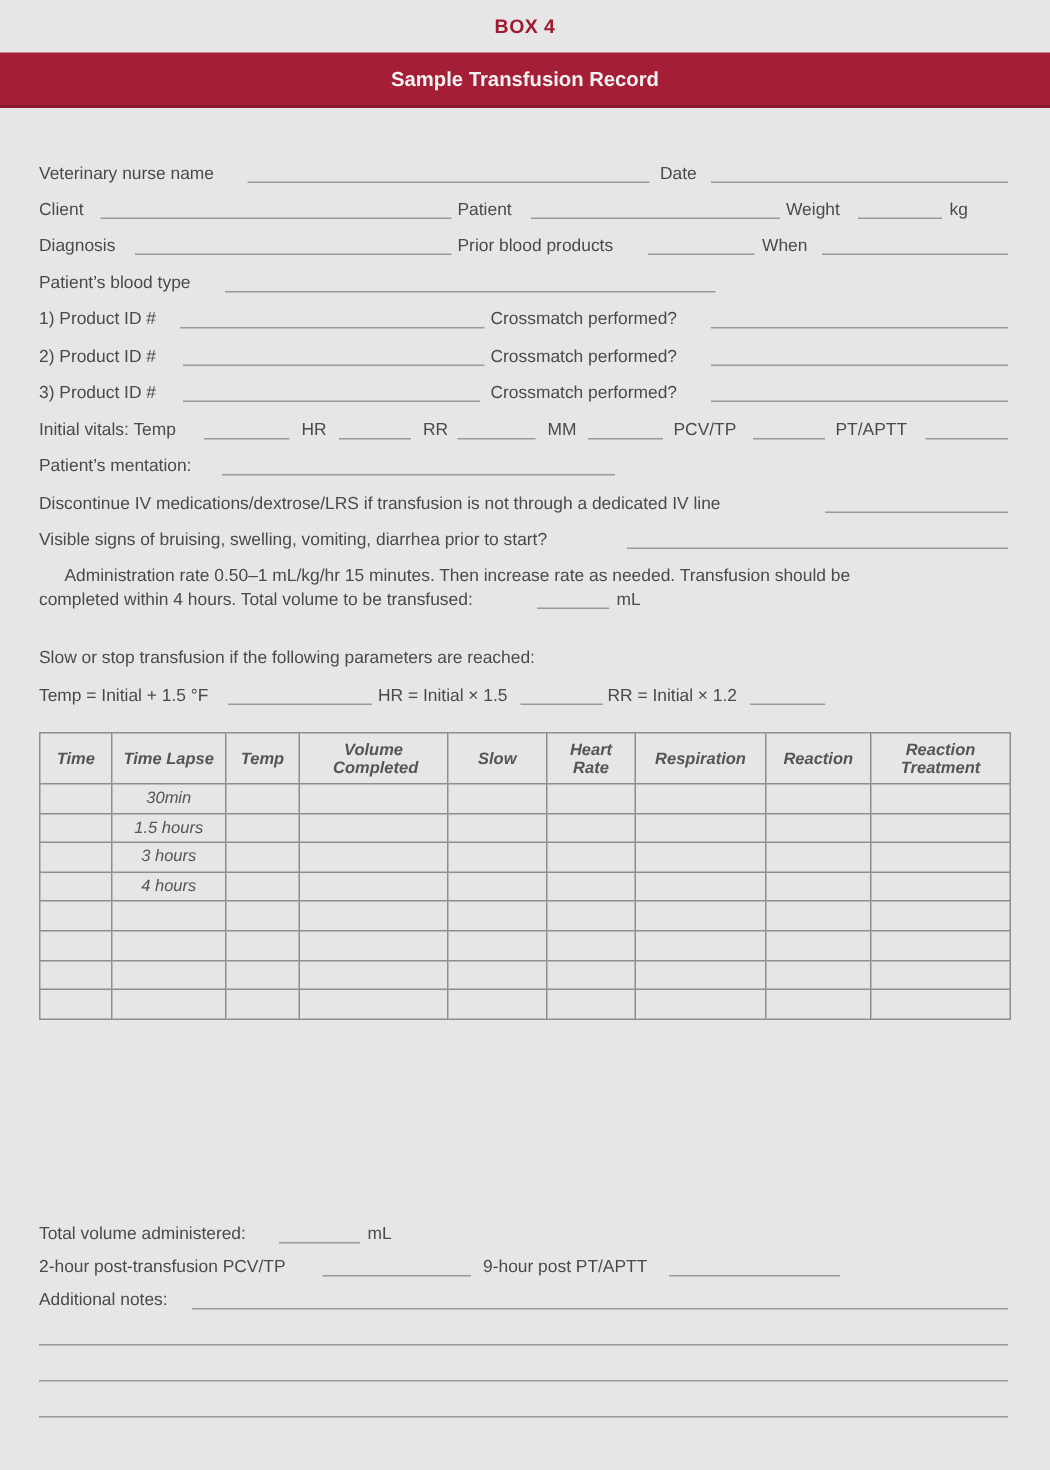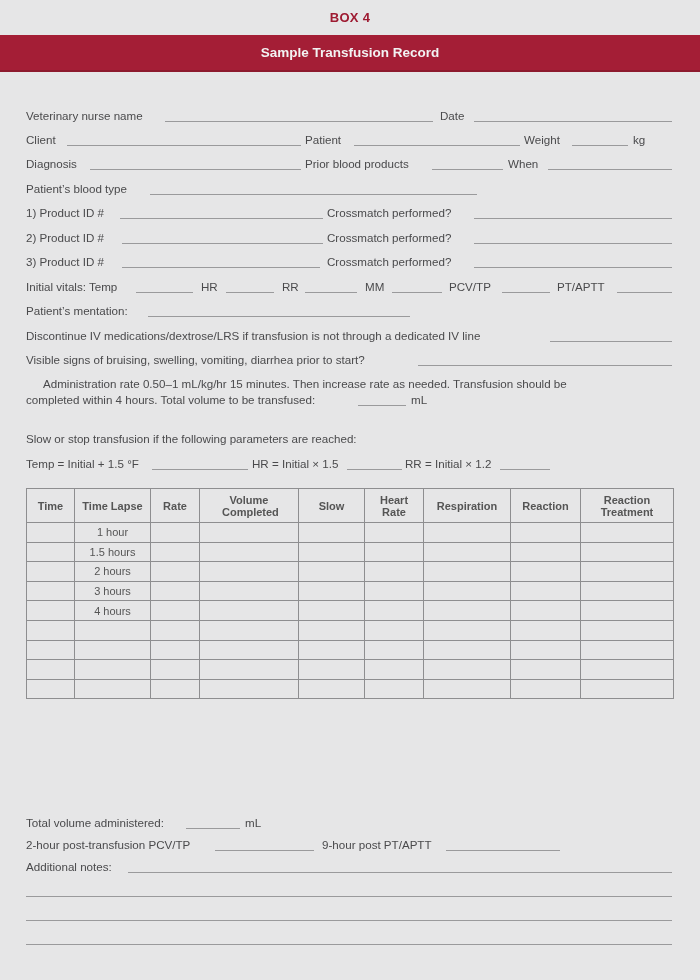--- a/index.html
+++ b/index.html
@@ -16,21 +16,21 @@
     background: #a41e36; border-bottom: 2px solid #8d1a2e;
     display: flex; align-items: center; justify-content: center;
   }
   .title-bar span { color: #f2f2f2; font-weight: bold; font-size: 13.5px; }
 
   .line { position: absolute; font-size: 11.6px; color: #4a4a4c; white-space: nowrap; }
   .blank { position: absolute; height: 0; border-bottom: 1px solid #9a9a9c; }
 
   table.rec {
     position: absolute; top: 488px; left: 26px; width: 647px;
-    border-collapse: collapse; table-layout: fixed;
+    border-collapse: collapse; table-layout: fixed; font-style: italic;
   }
   table.rec th, table.rec td {
     border: 1px solid #8e8e90; font-size: 11px; text-align: center; padding: 0;
   }
   table.rec th { height: 33px; font-weight: bold; color: #555; line-height: 12px; }
   table.rec td { height: 18.6px; color: #555; }
 </style>
 </head>
 <body>
 
@@ -121,55 +121,44 @@
     <col style="width:66px">
       <col style="width:59px">
       <col style="width:87px">
       <col style="width:70px">
       <col style="width:93px">
   </colgroup>
   <thead>
     <tr>
       <th>Time</th>
       <th>Time Lapse</th>
-      <th>Rate</th>
+      <th>Temp</th>
       <th style="padding:0 22px">Volume Completed</th>
       <th>Slow</th>
       <th style="padding:0 14px">Heart Rate</th>
       <th>Respiration</th>
       <th>Reaction</th>
       <th style="padding:0 18px">Reaction Treatment</th>
     </tr>
   </thead>
   <tbody id="tbody">
       <tr>
         <td></td>
-        <td>1 hour</td>
+        <td>30min</td>
         <td></td>
         <td></td>
         <td></td>
         <td></td>
         <td></td>
         <td></td>
         <td></td>
       </tr>
       <tr>
         <td></td>
         <td>1.5 hours</td>
-        <td></td>
-        <td></td>
-        <td></td>
-        <td></td>
-        <td></td>
-        <td></td>
-        <td></td>
-      </tr>
-      <tr>
-        <td></td>
-        <td>2 hours</td>
         <td></td>
         <td></td>
         <td></td>
         <td></td>
         <td></td>
         <td></td>
         <td></td>
       </tr>
       <tr>
         <td></td>

